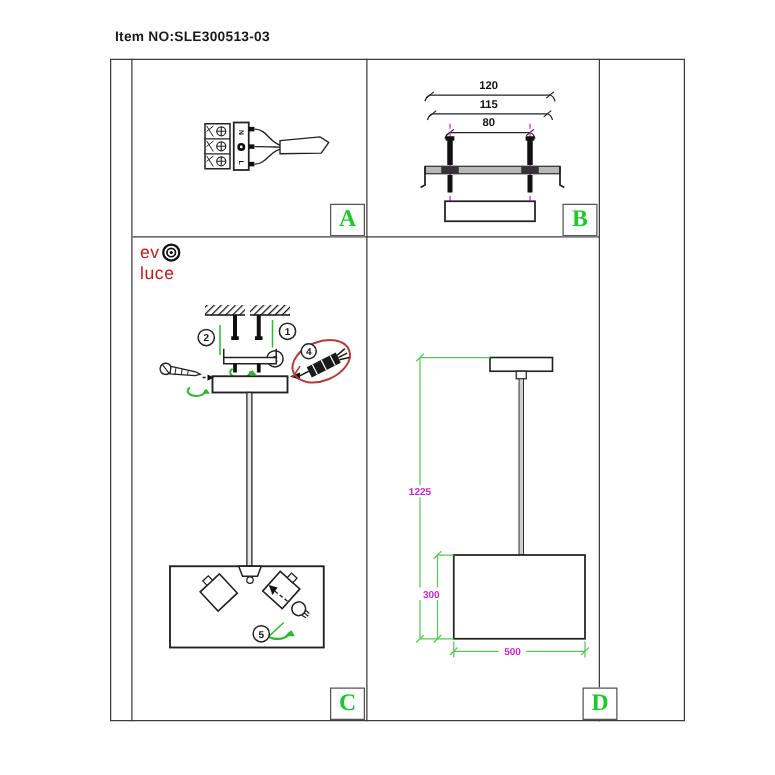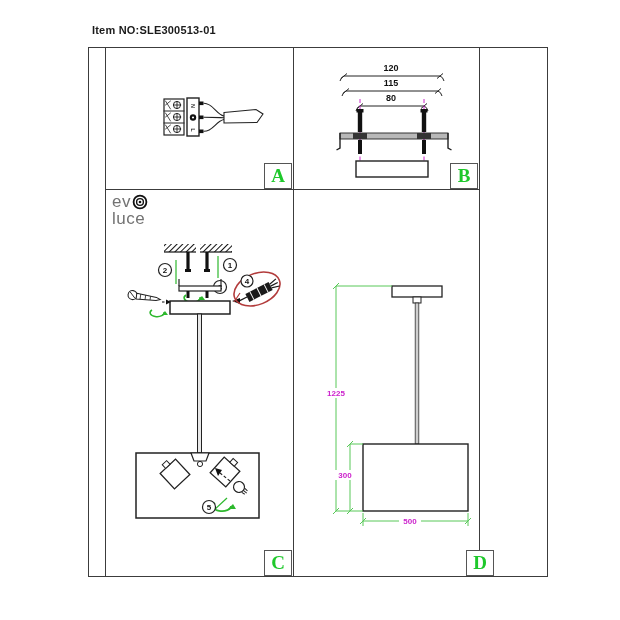--- a/index.html
+++ b/index.html
@@ -14,36 +14,36 @@
   .divider-h{position:absolute;left:0;top:142px;width:374px;height:1px;background:#3c3c3c;}
   .panel{position:absolute;}
   .panel-a{left:0;top:0;width:187px;height:142px;}
   .panel-b{left:188px;top:0;width:185px;height:142px;}
   .panel-c{left:0;top:143px;width:187px;height:387px;}
   .panel-d{left:204px;top:143px;width:185px;height:387px;}
   .label-box{position:absolute;width:28px;height:26px;border:1px solid #555;box-sizing:border-box;
              background:#fff;display:flex;align-items:center;justify-content:center;
              font-family:"Liberation Serif",serif;font-weight:700;font-size:19px;color:#1ec82b;}
   .lb-a{left:158px;top:116px;}
-  .logo{position:absolute;left:6px;top:3px;font-size:17px;line-height:17px;color:#737373;
+  .logo{position:absolute;left:6px;top:3px;font-size:14px;line-height:17px;color:#b91c1c;
         letter-spacing:.5px;font-weight:400;}
   .logo .row{display:flex;align-items:center;}
   svg{position:absolute;left:0;top:0;}
   svg text{font-family:"Liberation Sans",sans-serif;}
   .dimtext{font-size:9px;font-weight:700;fill:#111;}
   .steptext{font-size:8px;font-weight:700;fill:#111;}
   .magtext{font-size:8px;font-weight:700;fill:#cc22cc;}
   .termtext{font-size:5.5px;font-weight:700;fill:#111;}
 </style>
 </head>
 <body>
 
 <div class="page">
 
-  <div class="item-no">Item NO:SLE300513-01</div>
+  <div class="item-no">Item NO:SLE300513-03</div>
 
   <div class="sheet"></div>
 
   <div class="panels">
     <div class="divider-v"></div>
     <div class="divider-h"></div>
 
     <div class="panel panel-a">
       <svg width="187" height="142" viewBox="0 0 187 142">
         <g transform="translate(58,52)" stroke-linecap="round">

